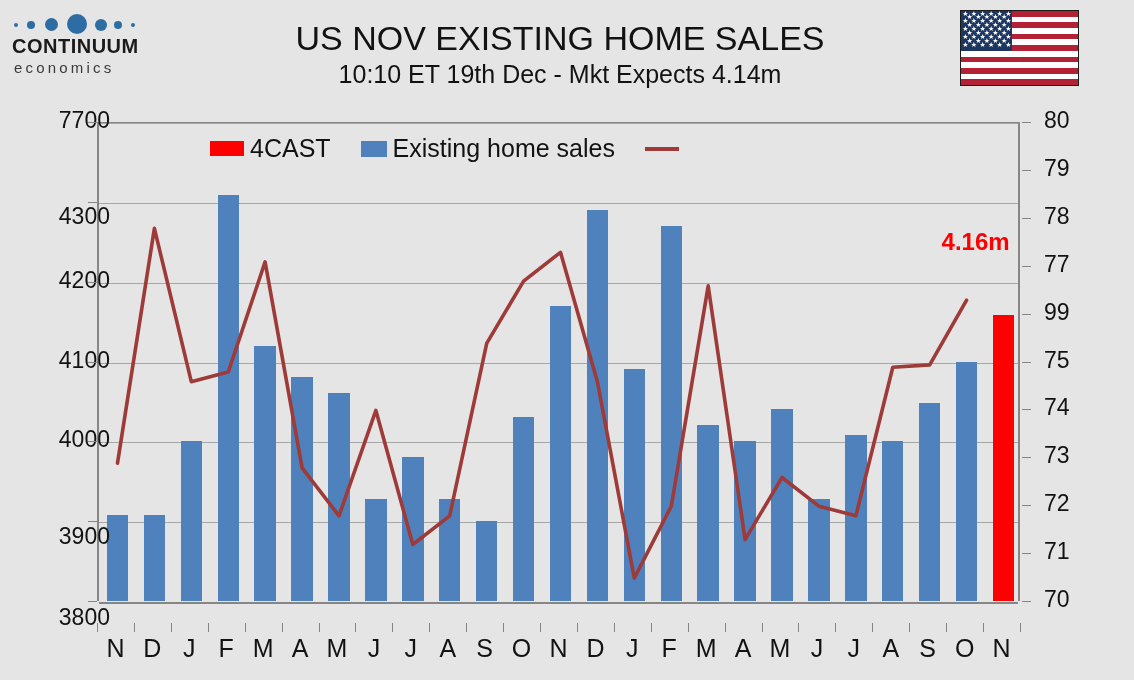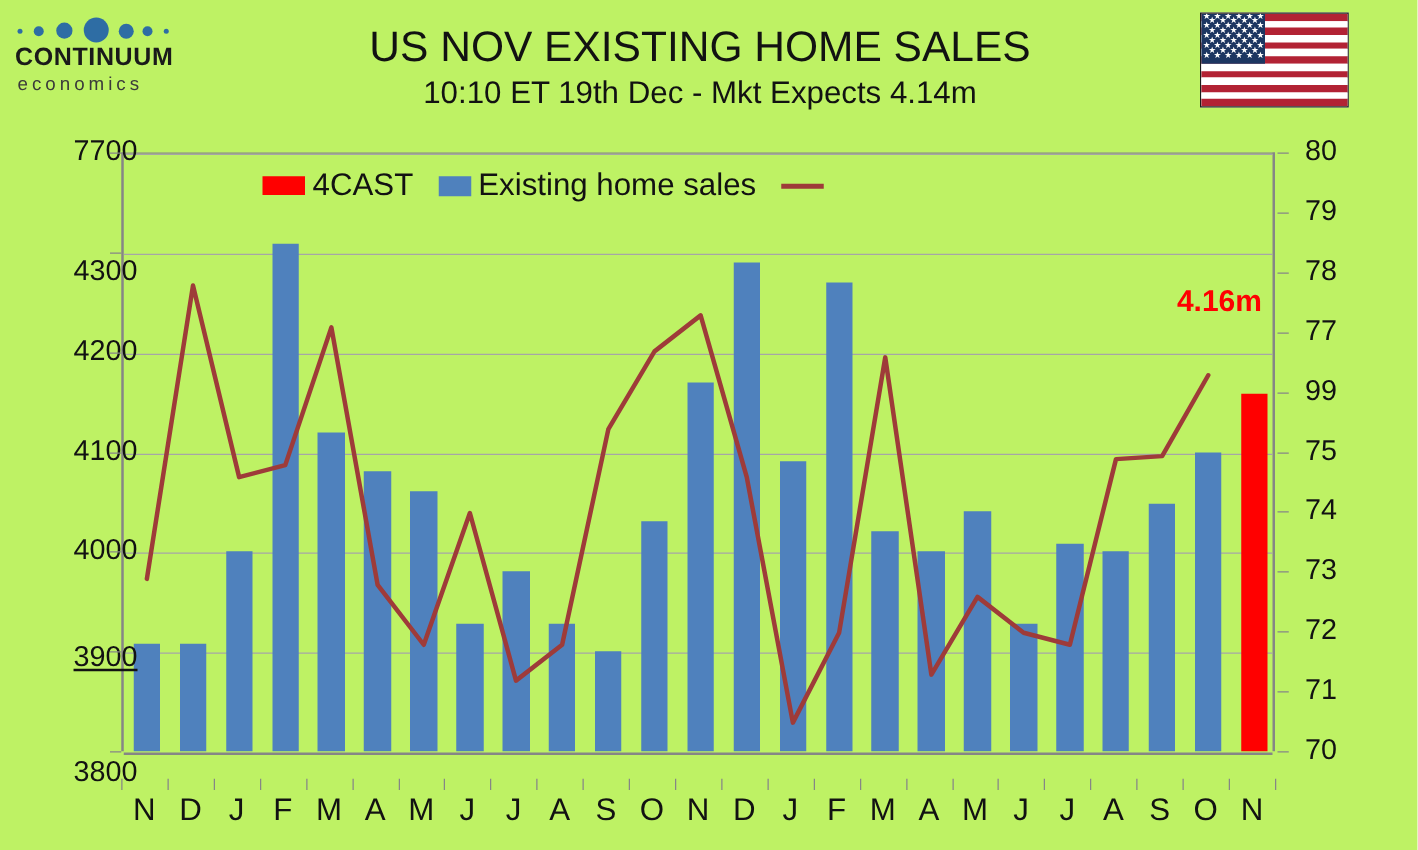--- a/index.html
+++ b/index.html
@@ -3,21 +3,21 @@
 <meta charset="utf-8">
 <style>
   * { box-sizing: border-box; }
   html, body {
     margin: 0; padding: 0;
     width: 1134px; height: 680px;
     background: #ffffff;
     font-family: "Liberation Sans", sans-serif;
     overflow: hidden;
   }
-  #root { position: relative; width: 1134px; height: 680px; background: #bef264; }
+  #root { position: relative; width: 1134px; height: 680px; background: #e5e5e5; }
 
   
   #logo { position: absolute; left: 12px; top: 12px; width: 140px; height: 72px; }
   #logo-dots { position: relative; height: 22px; width: 132px; }
   #logo-dots span { position: absolute; border-radius: 50%; background: #2E6DA4; }
   #logo-word {
     font-family: "Liberation Sans", sans-serif;
     font-size: 20px; font-weight: bold; letter-spacing: 0.5px;
     color: #1a1a1a; line-height: 22px; margin-top: 1px;
   }
@@ -77,21 +77,21 @@
   }
 
   #ann-4cast {
     position: absolute; color: #FF0000; font-weight: bold; font-size: 24px;
     font-family: "Liberation Sans", sans-serif; white-space: nowrap;
   }
 
   
   #legend {
     position: absolute; left: 210px; top: 134px; display: flex; align-items: center;
-    gap: 20px; z-index: 6;
+    gap: 30px; z-index: 6;
   }
   .leg-item { display: flex; align-items: center; gap: 6px; }
   .leg-swatch-red  { width: 34px; height: 15px; background: #FF0000; }
   .leg-swatch-blue { width: 26px; height: 16px; background: #4F81BD; }
   .leg-swatch-line { width: 34px; height: 4px; background: #9E3B39; }
   .leg-text {
     font-size: 25px; color: #121212; font-family: "Liberation Sans", sans-serif; white-space: nowrap;
   }
 
   
@@ -239,21 +239,21 @@
         <div class="bar blue" style="left: 783.073px; width: 21.4136px; height: 159.667px;"></div>
         <div class="bar blue" style="left: 819.993px; width: 21.4136px; height: 197.987px;"></div>
         <div class="bar blue" style="left: 856.913px; width: 21.4136px; height: 239.5px;"></div>
         <div class="bar red" style="left: 893.833px; width: 21.4136px; height: 285.803px;"></div>
         <svg width="923" height="479" style="position: absolute; left: 0px; top: 0px; pointer-events: none;">
           <polyline points="18.5,340.1 55.4,105.4 92.3,258.7 129.2,249.1 166.1,138.9 203.1,344.9 240.0,392.8 276.9,287.4 313.8,421.5 350.7,392.8 387.7,220.3 424.6,158.1 461.5,129.3 498.4,258.7 535.3,455.1 572.3,383.2 609.2,162.9 646.1,416.7 683.0,354.5 719.9,383.2 756.9,392.8 793.8,244.3 830.7,241.9 867.6,177.2" fill="none" stroke="#9E3B39" stroke-width="3.6" stroke-linejoin="round" stroke-linecap="round"></polyline>
         </svg>
       </div>
   <div class="ytick-l" style="top: 504px;">3800</div>
       <div class="tickmark-l" style="top: 501px;"></div>
-      <div class="ytick-l" style="top: 412px; text-decoration: underline;">3900</div>
+      <div class="ytick-l" style="top: 423px;">3900</div>
       <div class="tickmark-l" style="top: 421.167px;"></div>
       <div class="ytick-l" style="top: 326.333px;">4000</div>
       <div class="tickmark-l" style="top: 341.333px;"></div>
       <div class="ytick-l" style="top: 246.5px;">4100</div>
       <div class="tickmark-l" style="top: 261.5px;"></div>
       <div class="ytick-l" style="top: 166.667px;">4200</div>
       <div class="tickmark-l" style="top: 181.667px;"></div>
       <div class="ytick-l" style="top: 86.8333px; margin-top: 16px;">4300</div>
       <div class="tickmark-l" style="top: 101.833px;"></div>
       <div class="ytick-l" style="top: 7px;">7700</div>

